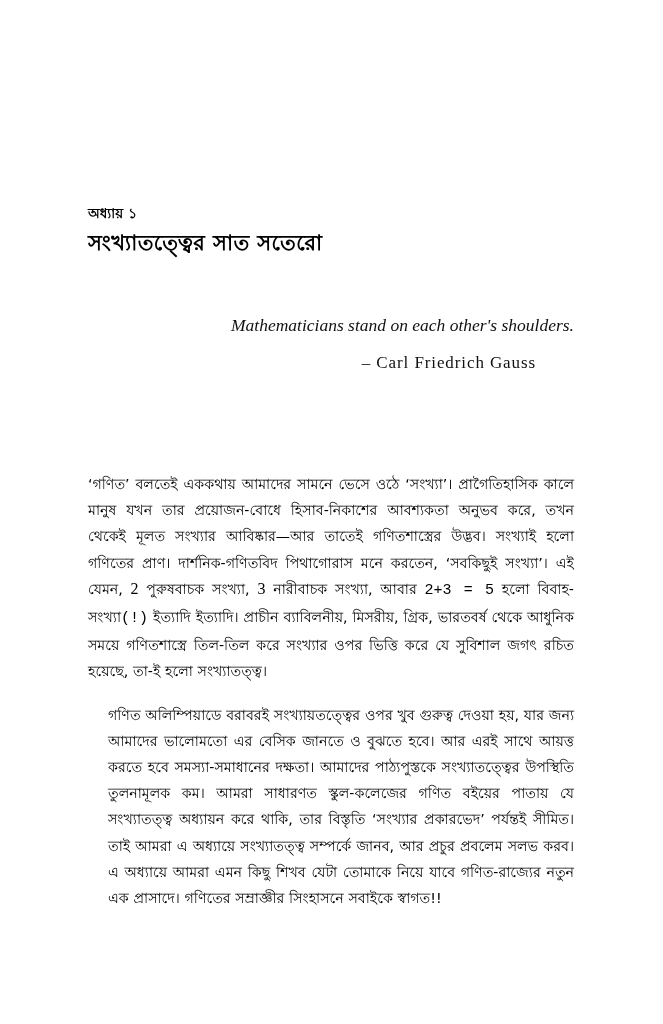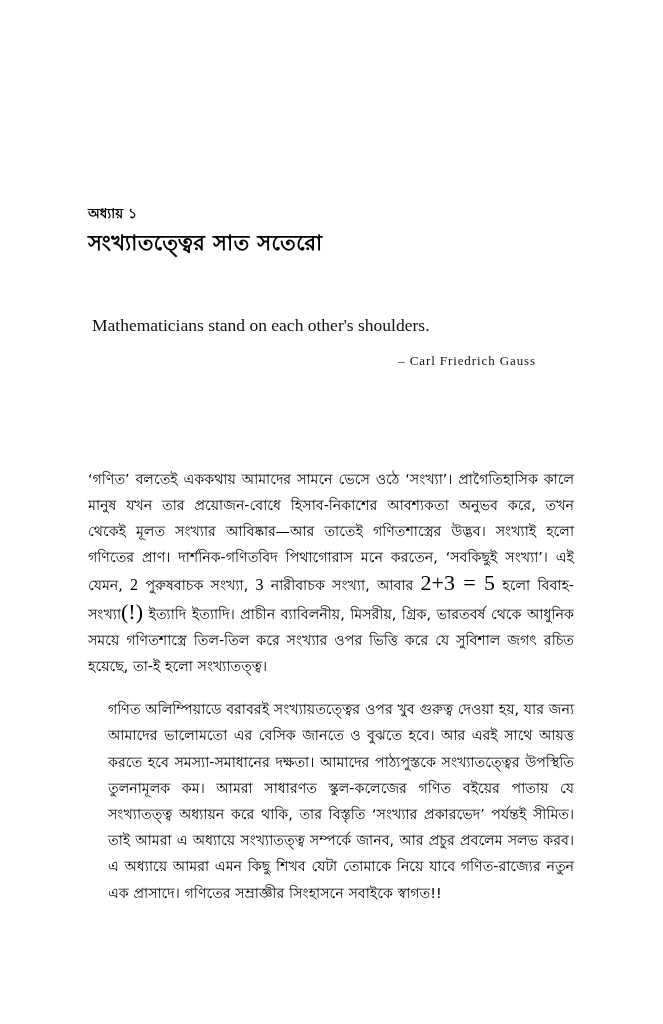--- a/index.html
+++ b/index.html
@@ -56,30 +56,31 @@
     white-space: nowrap;
   }
 
   
   .epigraph {
     margin-top: 58px;
     width: 486px;
   }
   .epigraph-quote {
     font-family: "Liberation Serif", "DejaVu Serif", serif;
+    font-style: italic;
     font-size: 17.5px;
     line-height: 1.35;
-    text-align: left;
+    text-align: right;
     margin: 0;
     padding-left: 4px;
     color: #111;
   }
   .epigraph-attrib {
     font-family: "Liberation Serif", "DejaVu Serif", serif;
-    font-size: 13px;
+    font-size: 17px;
     line-height: 1.35;
     text-align: right;
     margin: 14px 0 0 0;
     padding-right: 38px;
     letter-spacing: 0.9px;
     color: #111;
   }
 
   
   .body-block {
@@ -97,22 +98,22 @@
   }
   .para:last-child {
     margin-bottom: 0;
     margin-left: 20px;
   }
   .para.tight {
     margin-bottom: 17px;
   }
   
   .mathrun {
-    font-family: Liberation Serif, serif;
-    font-size: 22px;
+    font-family: Liberation Mono, monospace;
+    font-size: 15px;
     font-style: normal;
   }
   .numrun {
     font-family: "Liberation Serif", "DejaVu Serif", serif;
     font-size: 16px;
   }
 </style>
 </head>
 <body>
 

